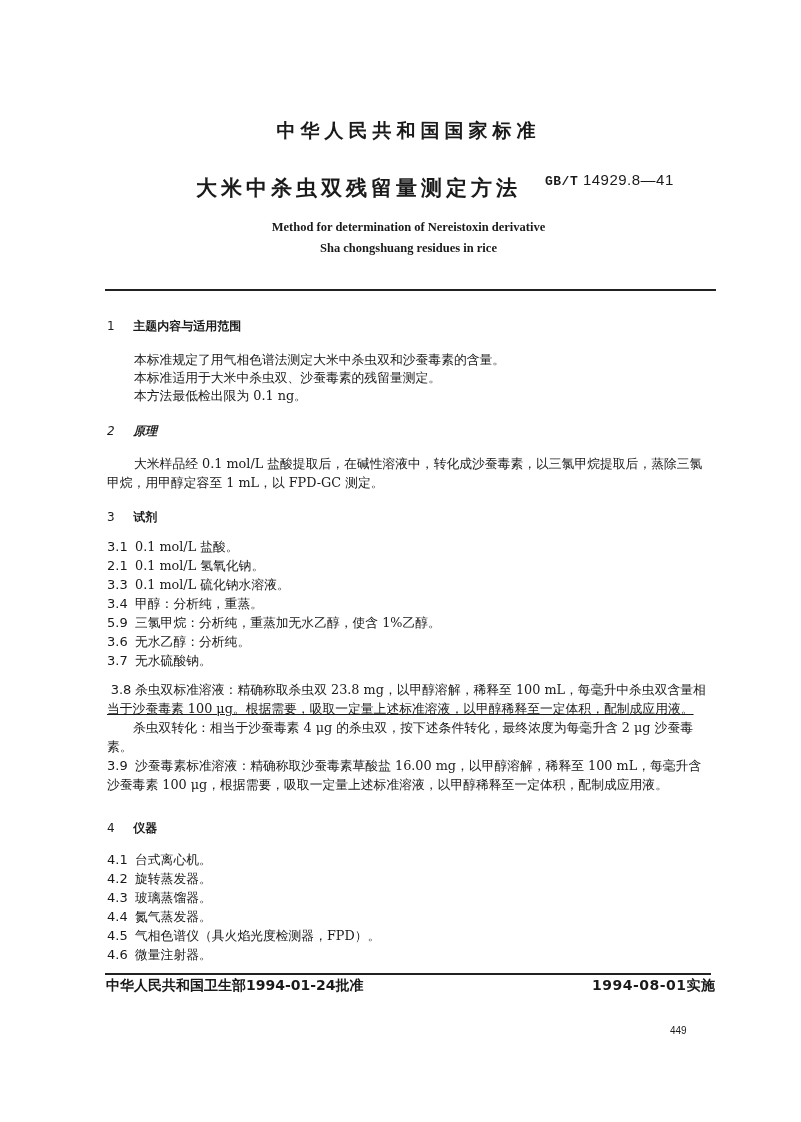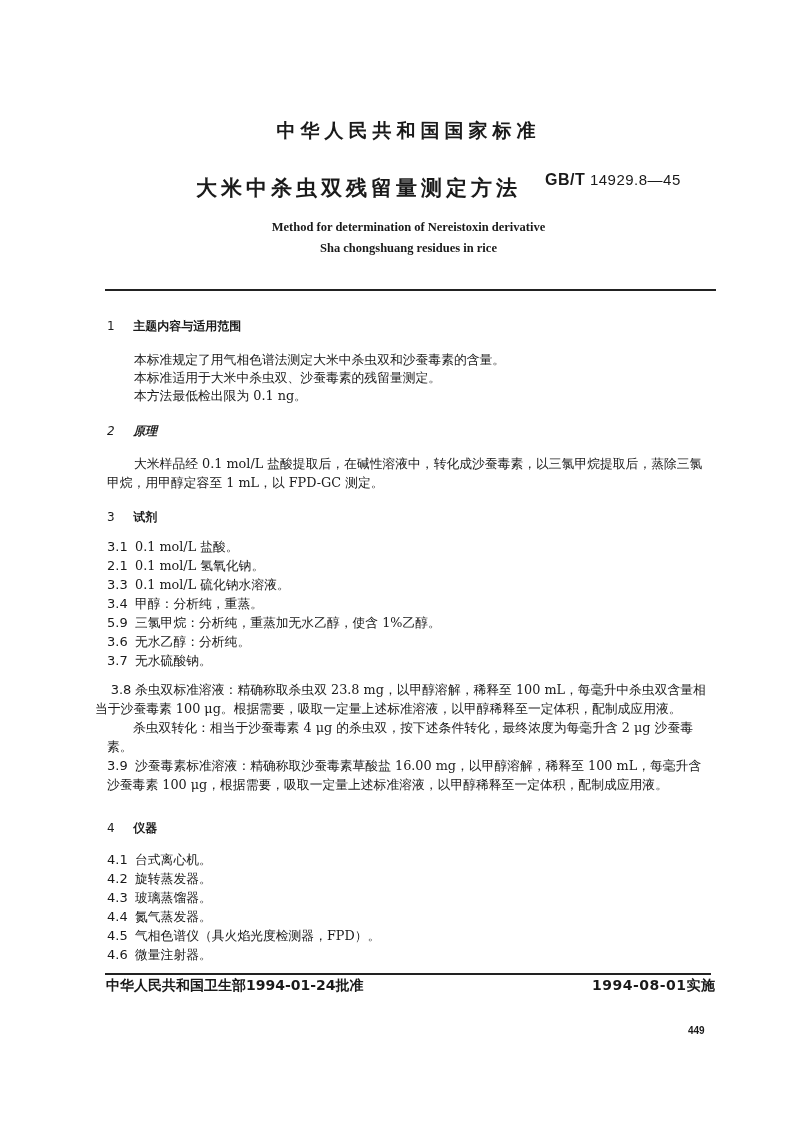--- a/index.html
+++ b/index.html
@@ -18,21 +18,21 @@
     .doc-title {
       left: 196px; top: 174px;
       font-family: "DejaVu Sans", "Liberation Sans", sans-serif;
       font-weight: bold; font-size: 21px; letter-spacing: 4px;
     }
     .std-code {
       left: 545px; top: 171px;
       font-family: "Liberation Sans", "DejaVu Sans", sans-serif;
       font-size: 15px; letter-spacing: 0.5px;
     }
-    .std-code .gb { font-family: Liberation Sans, sans-serif; font-weight: bold; font-size: 16px; }
+    .std-code .gb { font-family: Liberation Mono, monospace; font-weight: bold; font-size: 13px; }
     .en-title {
       left: 0; width: 801px; text-align: center;
       font-family: "Liberation Serif", "DejaVu Serif", serif;
       font-weight: bold; font-size: 12.5px;
     }
     .en1 { top: 220px; padding-left: 8px; }
     .en2 { top: 241px; padding-left: 8px; }
     .rule { position: absolute; height: 2px; background: #222; }
     .rule-top { left: 105px; width: 611px; top: 289px; }
     .rule-bottom { left: 105px; width: 606px; top: 973px; }
@@ -53,32 +53,32 @@
       left: 106px; top: 977px;
       font-family: "DejaVu Sans", "Liberation Sans", sans-serif;
       font-weight: bold; font-size: 14px;
     }
     .footer-right {
       left: 592px; top: 977px;
       font-family: "DejaVu Sans", "Liberation Sans", sans-serif;
       font-weight: bold; font-size: 14px; letter-spacing: 0.5px; text-align: right;
     }
     .page-num {
-      left: 688px; top: 1025px;
-      font-family: "Liberation Sans", sans-serif; font-weight: bold; font-size: 10px;
+      left: 670px; top: 1025px;
+      font-family: "Liberation Sans", sans-serif; font-weight: normal; font-size: 10px;
     }
   </style>
 </head>
 <body>
 
 <div class="abs std-title">中华人民共和国国家标准</div>
 <div class="abs doc-title">大米中杀虫双残留量测定方法</div>
 <div class="abs std-code">
   <span class="gb">GB/T</span>
-  <span>14929.8—45</span>
+  <span>14929.8—41</span>
 </div>
 <div class="abs en-title en1">Method for determination of Nereistoxin derivative</div>
 <div class="abs en-title en2">Sha chongshuang residues in rice</div>
 
 <div class="rule rule-top"></div>
 
 <div class="abs sec-head" style="top:318px;">
   <span class="num">1</span>
   <span>主题内容与适用范围</span>
 </div>
@@ -115,21 +115,21 @@
 </div>
 <div class="abs line" style="left:107px; top:633px;">
   <span class="item-num">3.6</span><span>无水乙醇：分析纯。</span>
 </div>
 <div class="abs line" style="left:107px; top:652px;">
   <span class="item-num">3.7</span><span>无水硫酸钠。</span>
 </div>
 <div class="abs line" style="left:107px; top:681px;text-align:center;">
   <span class="item-num">3.8</span><span>杀虫双标准溶液：精确称取杀虫双 23.8 mg，以甲醇溶解，稀释至 100 mL，每毫升中杀虫双含量相</span>
 </div>
-<div class="abs line" style="left:95px; top:700px;">当于沙蚕毒素 100 μg。根据需要，吸取一定量上述标准溶液，以甲醇稀释至一定体积，配制成应用液。</div>
+<div class="abs line" style="left:107px; top:700px;text-decoration:underline;">当于沙蚕毒素 100 μg。根据需要，吸取一定量上述标准溶液，以甲醇稀释至一定体积，配制成应用液。</div>
 <div class="abs line" style="left:133px; top:719px;">杀虫双转化：相当于沙蚕毒素 4 μg 的杀虫双，按下述条件转化，最终浓度为每毫升含 2 μg 沙蚕毒</div>
 <div class="abs line" style="left:107px; top:738px;">素。</div>
 <div class="abs line" style="left:107px; top:757px;">
   <span class="item-num">3.9</span><span>沙蚕毒素标准溶液：精确称取沙蚕毒素草酸盐 16.00 mg，以甲醇溶解，稀释至 100 mL，每毫升含</span>
 </div>
 <div class="abs line" style="left:107px; top:776px;">沙蚕毒素 100 μg，根据需要，吸取一定量上述标准溶液，以甲醇稀释至一定体积，配制成应用液。</div>
 
 <div class="abs sec-head" style="top:820px;">
   <span class="num">4</span>
   <span>仪器</span>

